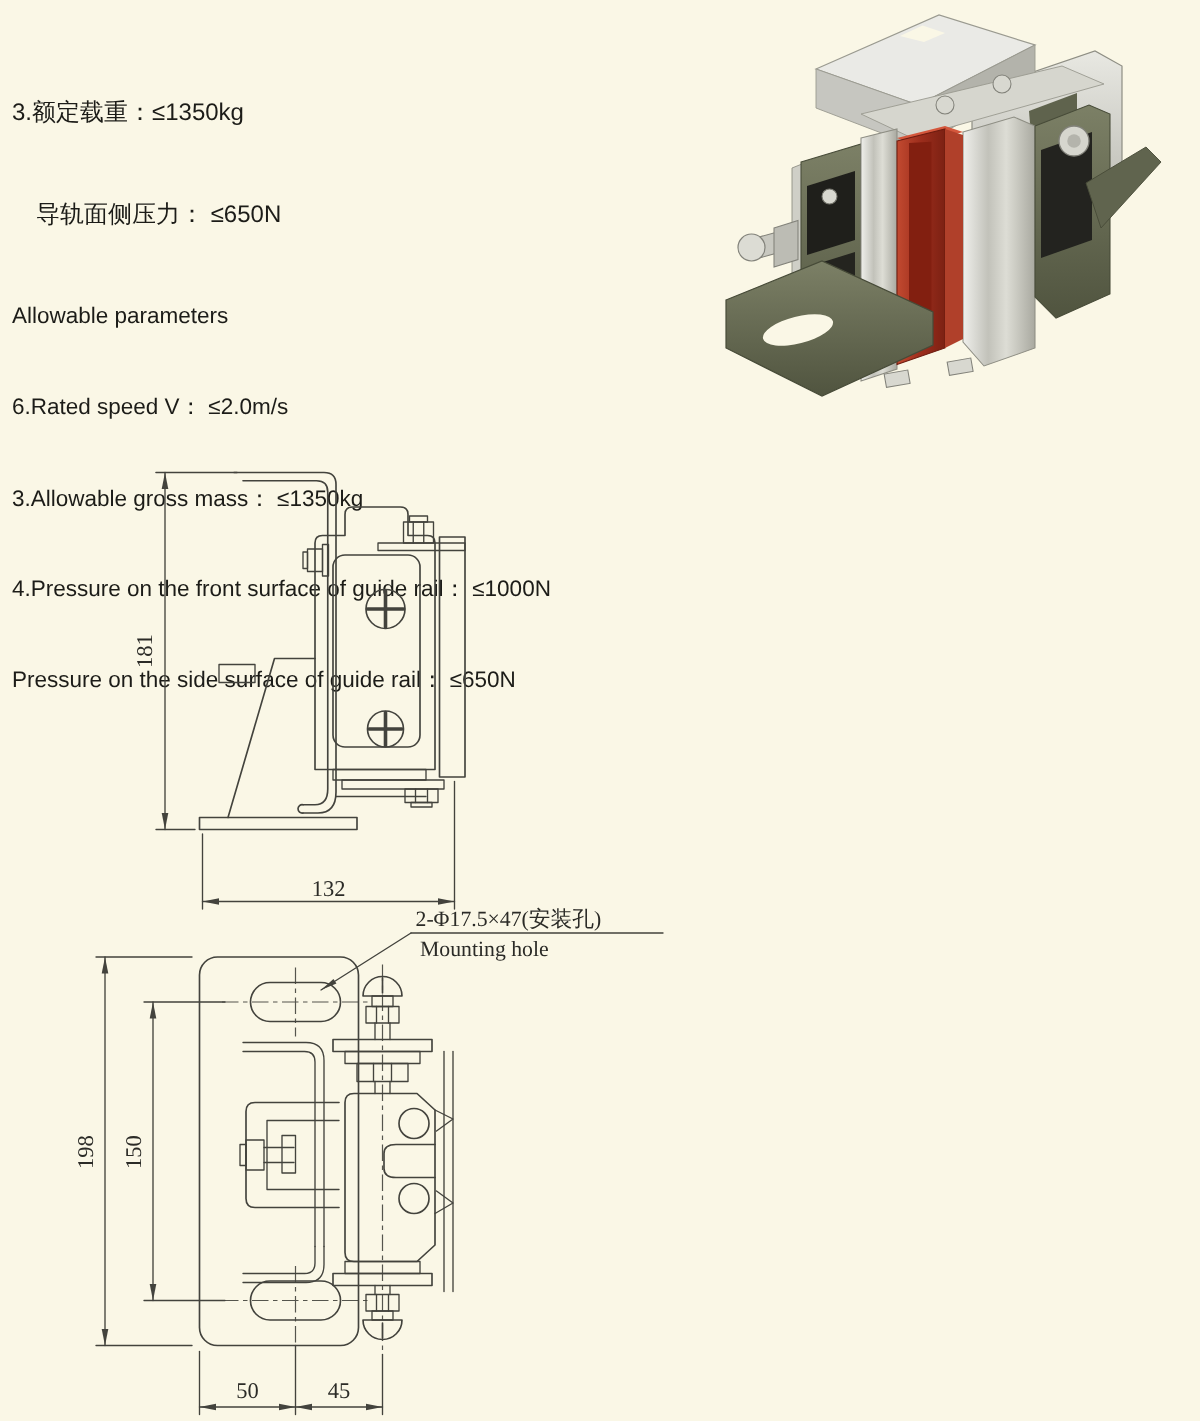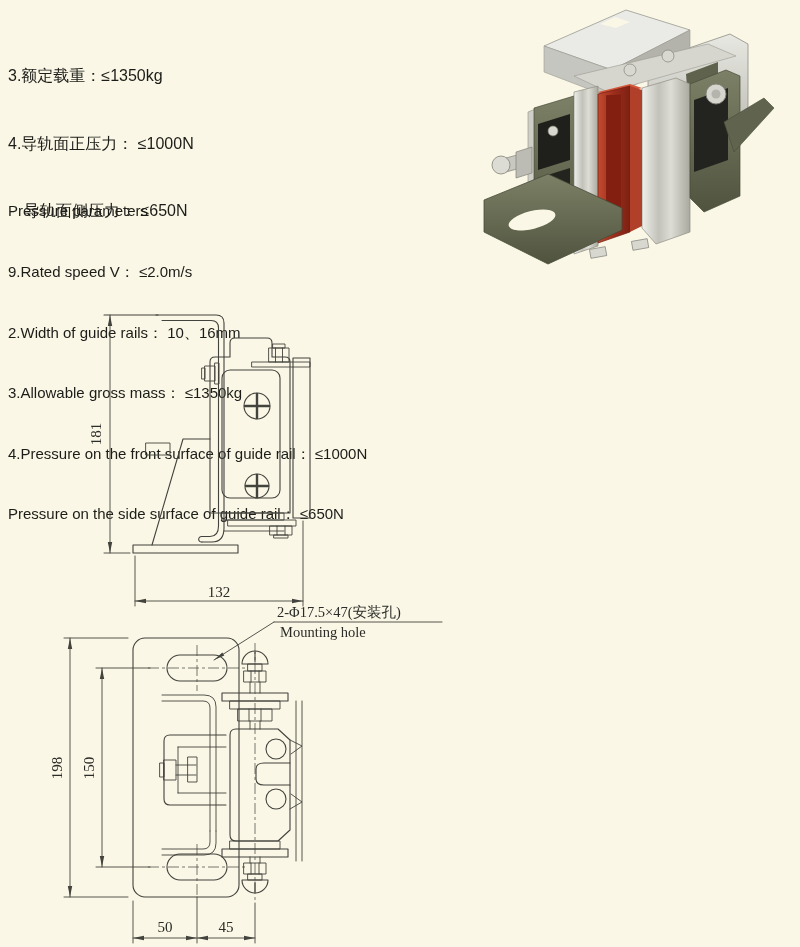--- a/index.html
+++ b/index.html
@@ -25,28 +25,26 @@
   .cl{stroke:#55554d;stroke-width:0.8;fill:none;stroke-dasharray:11 3 3 3;}
   .arr{fill:#43433d;stroke:none;}
   .dim{font-family:"Liberation Serif","DejaVu Serif",serif;font-size:15px;fill:#2b2b27;}
   .note{font-family:"Liberation Serif","DejaVu Serif",serif;font-size:14.5px;fill:#2b2b27;}
 </style>
 </head>
 <body>
 
 <section class="specs specs-cn">
   <p class="spec-line">3.额定载重：≤1350kg</p>
-  <p class="spec-line">4.导轨面正压力： ≤1000N</p>
   <p class="spec-line indent">导轨面侧压力： ≤650N</p>
 </section>
 
 <section class="specs specs-en">
-  <p class="spec-title">Pressure parameters</p>
-  <p class="spec-line">9.Rated speed V： ≤2.0m/s</p>
-  <p class="spec-line">2.Width of guide rails： 10、16mm</p>
+  <p class="spec-title">Allowable parameters</p>
+  <p class="spec-line">6.Rated speed V： ≤2.0m/s</p>
   <p class="spec-line">3.Allowable gross mass： ≤1350kg</p>
   <p class="spec-line">4.Pressure on the front surface of guide rail： ≤1000N</p>
   <p class="spec-line">Pressure on the side surface of guide rail： ≤650N</p>
 </section>
 
 <div class="photo">
 <svg viewBox="0 0 322 285">
   <defs>
     <linearGradient id="gm" x1="0" y1="0" x2="1" y2="0">
       <stop offset="0" stop-color="#efefeb"></stop>

